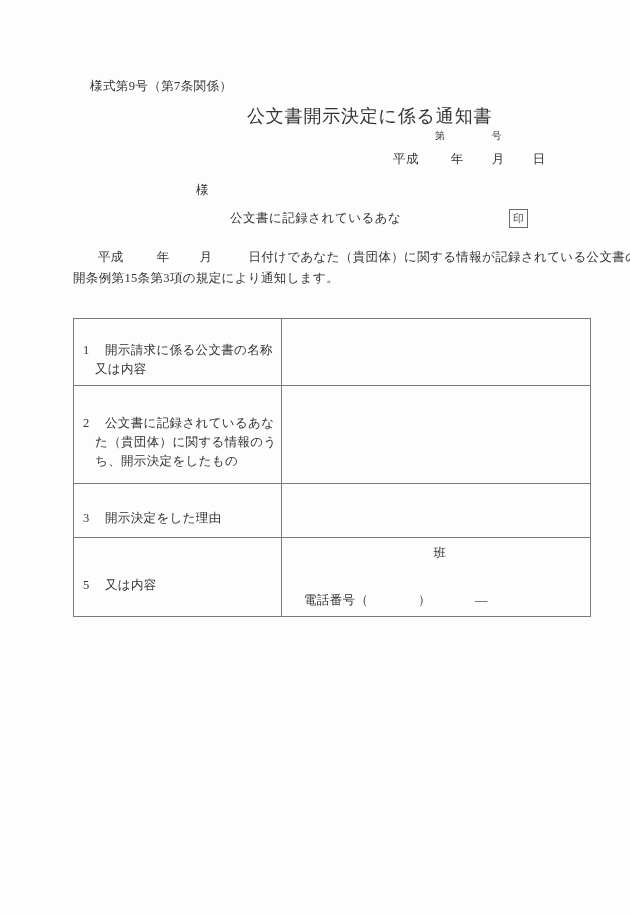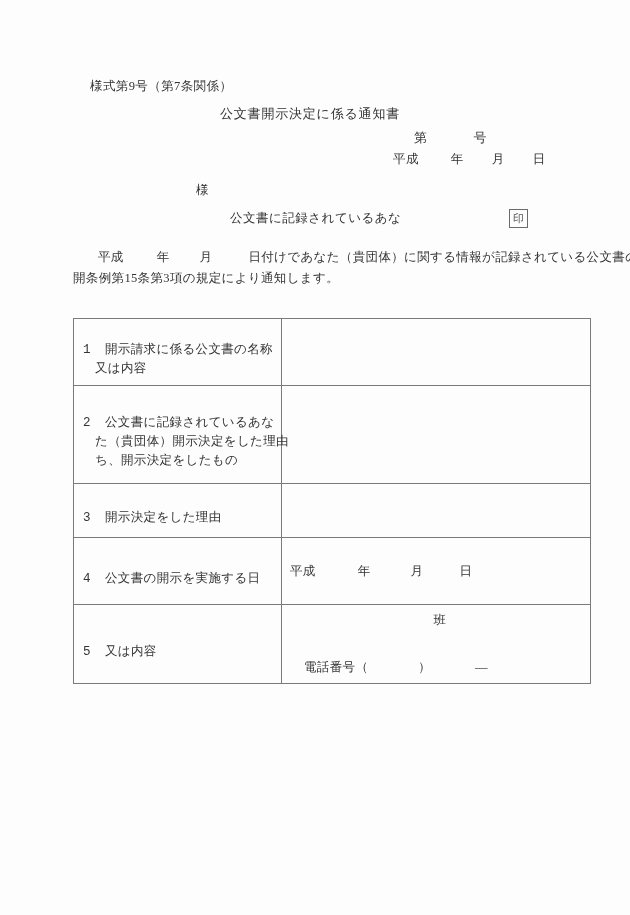--- a/index.html
+++ b/index.html
@@ -32,32 +32,32 @@
 
   
   .form-no {
     left: 90px;
     top: 80px;
     font-size: 12.5px;
   }
 
   
   .doc-title {
-    left: 220px;
+    left: 247px;
     top: 107px;
-    font-size: 13px;
+    font-size: 18px;
     letter-spacing: 0.8px;
     font-family: Liberation Serif, serif;
   }
 
   
   .num-line {
-    left: 414px;
+    left: 435px;
     top: 131px;
-    font-size: 13px;
+    font-size: 10px;
   }
   .num-line .sp-a { display: inline-block; width: 46px; }
 
   .date-line {
     left: 393px;
     top: 153px;
     font-size: 12.5px;
   }
   .date-line .sp-b { display: inline-block; width: 32px; }
   .date-line .sp-c { display: inline-block; width: 28px; }
@@ -121,21 +121,20 @@
     border: 1px solid #7a7a7a;
     vertical-align: middle;
     font-size: 12.5px;
     line-height: 19px;
     letter-spacing: 0.35px;
     padding: 0;
   }
   .form-table td.label-cell {
     width: 192px;
     padding: 22px 6px 6px 9px;
-    font-family: Liberation Mono, monospace;
   }
   .form-table td.value-cell {
     width: 292px;
     padding: 6px 8px;
   }
   .label-cell .lbl-line { white-space: pre; display: block; }
   .label-cell .idx { display: inline-block; width: 22px; }
   .label-cell .cont { display: inline-block; width: 12px; }
 
   .r1 { height: 62px; }
@@ -194,41 +193,33 @@
         <td class="label-cell">
           <span class="lbl-line"><span class="idx">1</span><span>開示請求に係る公文書の名称</span></span>
           <span class="lbl-line"><span class="cont"></span><span>又は内容</span></span>
         </td>
         <td class="value-cell"></td>
       </tr>
 
       <tr class="r2">
         <td class="label-cell">
           <span class="lbl-line"><span class="idx">2</span><span>公文書に記録されているあな</span></span>
-          <span class="lbl-line"><span class="cont"></span><span>た（貴団体）開示決定をした理由</span></span>
+          <span class="lbl-line"><span class="cont"></span><span>た（貴団体）に関する情報のう</span></span>
           <span class="lbl-line"><span class="cont"></span><span>ち、開示決定をしたもの</span></span>
         </td>
         <td class="value-cell"></td>
       </tr>
 
       <tr class="r3">
         <td class="label-cell">
           <span class="lbl-line"><span class="idx">3</span><span>開示決定をした理由</span></span>
         </td>
         <td class="value-cell"></td>
       </tr>
 
-      <tr class="r4">
-        <td class="label-cell">
-          <span class="lbl-line"><span class="idx">4</span><span>公文書の開示を実施する日</span></span>
-        </td>
-        <td class="value-cell">
-          <span class="cell-date"><span>平成</span><span class="g1"></span><span>年</span><span class="g2"></span><span>月</span><span class="g3"></span><span>日</span></span>
-        </td>
-      </tr>
 
       <tr class="r5">
         <td class="label-cell">
           <span class="lbl-line"><span class="idx">5</span><span>又は内容</span></span>
         </td>
         <td class="value-cell">
           <div class="han-line">班</div>
           <div class="tel-line"><span>電話番号（</span><span class="tg1"></span><span>）</span><span class="tg2"></span><span>—</span></div>
         </td>
       </tr>

